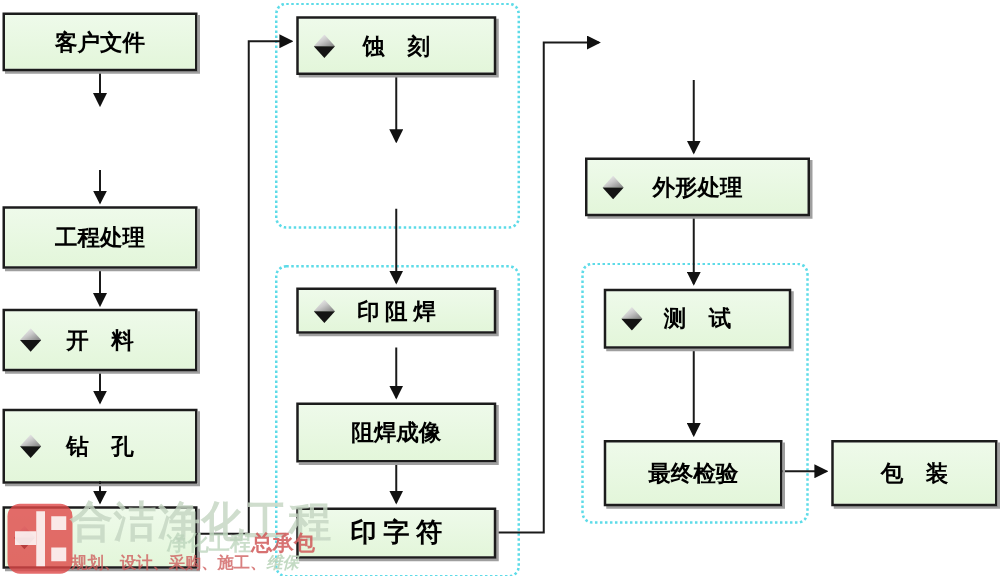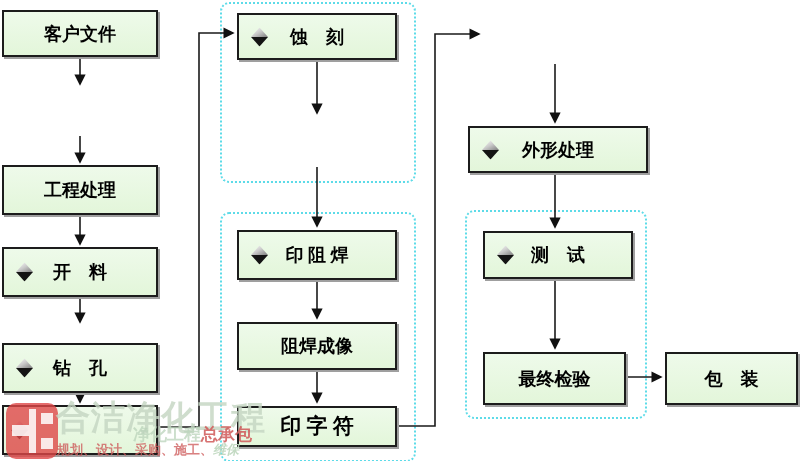--- a/index.html
+++ b/index.html
@@ -86,42 +86,42 @@
   <div class="node" style="left:2px;top:165px;width:156px;height:50px">
     <span class="label">工程处理</span>
   </div>
   <div class="node" style="left:2px;top:247px;width:156px;height:50px">
     <svg class="dicon" width="17" height="19" viewBox="0 0 18 20">
       <polygon points="9,0 18,10 0,10" fill="url(#diamond-grad)"></polygon>
         <polygon points="0,10 18,10 9,20" fill="#141414"></polygon>
     </svg>
     <span class="label">开　料</span>
   </div>
-  <div class="node" style="left:2px;top:343px;width:156px;height:50px">
+  <div class="node" style="left:2px;top:327px;width:156px;height:60px">
     <svg class="dicon" width="17" height="19" viewBox="0 0 18 20">
       <polygon points="9,0 18,10 0,10" fill="url(#diamond-grad)"></polygon>
         <polygon points="0,10 18,10 9,20" fill="#141414"></polygon>
     </svg>
     <span class="label">钻　孔</span>
   </div>
   <div class="node" style="left:2px;top:405px;width:156px;height:50px">
     <svg class="dicon" style="left:7px" width="17" height="19" viewBox="0 0 18 20">
       <polygon points="9,0 18,10 0,10" fill="url(#diamond-grad)"></polygon>
         <polygon points="0,10 18,10 9,20" fill="#141414"></polygon>
     </svg>
   </div>
 
   <div class="node" style="left:237px;top:13px;width:160px;height:47px">
     <svg class="dicon" width="17" height="19" viewBox="0 0 18 20">
       <polygon points="9,0 18,10 0,10" fill="url(#diamond-grad)"></polygon>
         <polygon points="0,10 18,10 9,20" fill="#141414"></polygon>
     </svg>
     <span class="label">蚀　刻</span>
   </div>
-  <div class="node" style="left:237px;top:230px;width:160px;height:50px">
+  <div class="node" style="left:237px;top:230px;width:160px;height:37px">
     <svg class="dicon" width="17" height="19" viewBox="0 0 18 20">
       <polygon points="9,0 18,10 0,10" fill="url(#diamond-grad)"></polygon>
         <polygon points="0,10 18,10 9,20" fill="#141414"></polygon>
     </svg>
     <span class="label">印 阻 焊</span>
   </div>
   <div class="node" style="left:237px;top:322px;width:160px;height:48px">
     <span class="label">阻焊成像</span>
   </div>
   <div class="node small" style="left:237px;top:406px;width:160px;height:41px">

